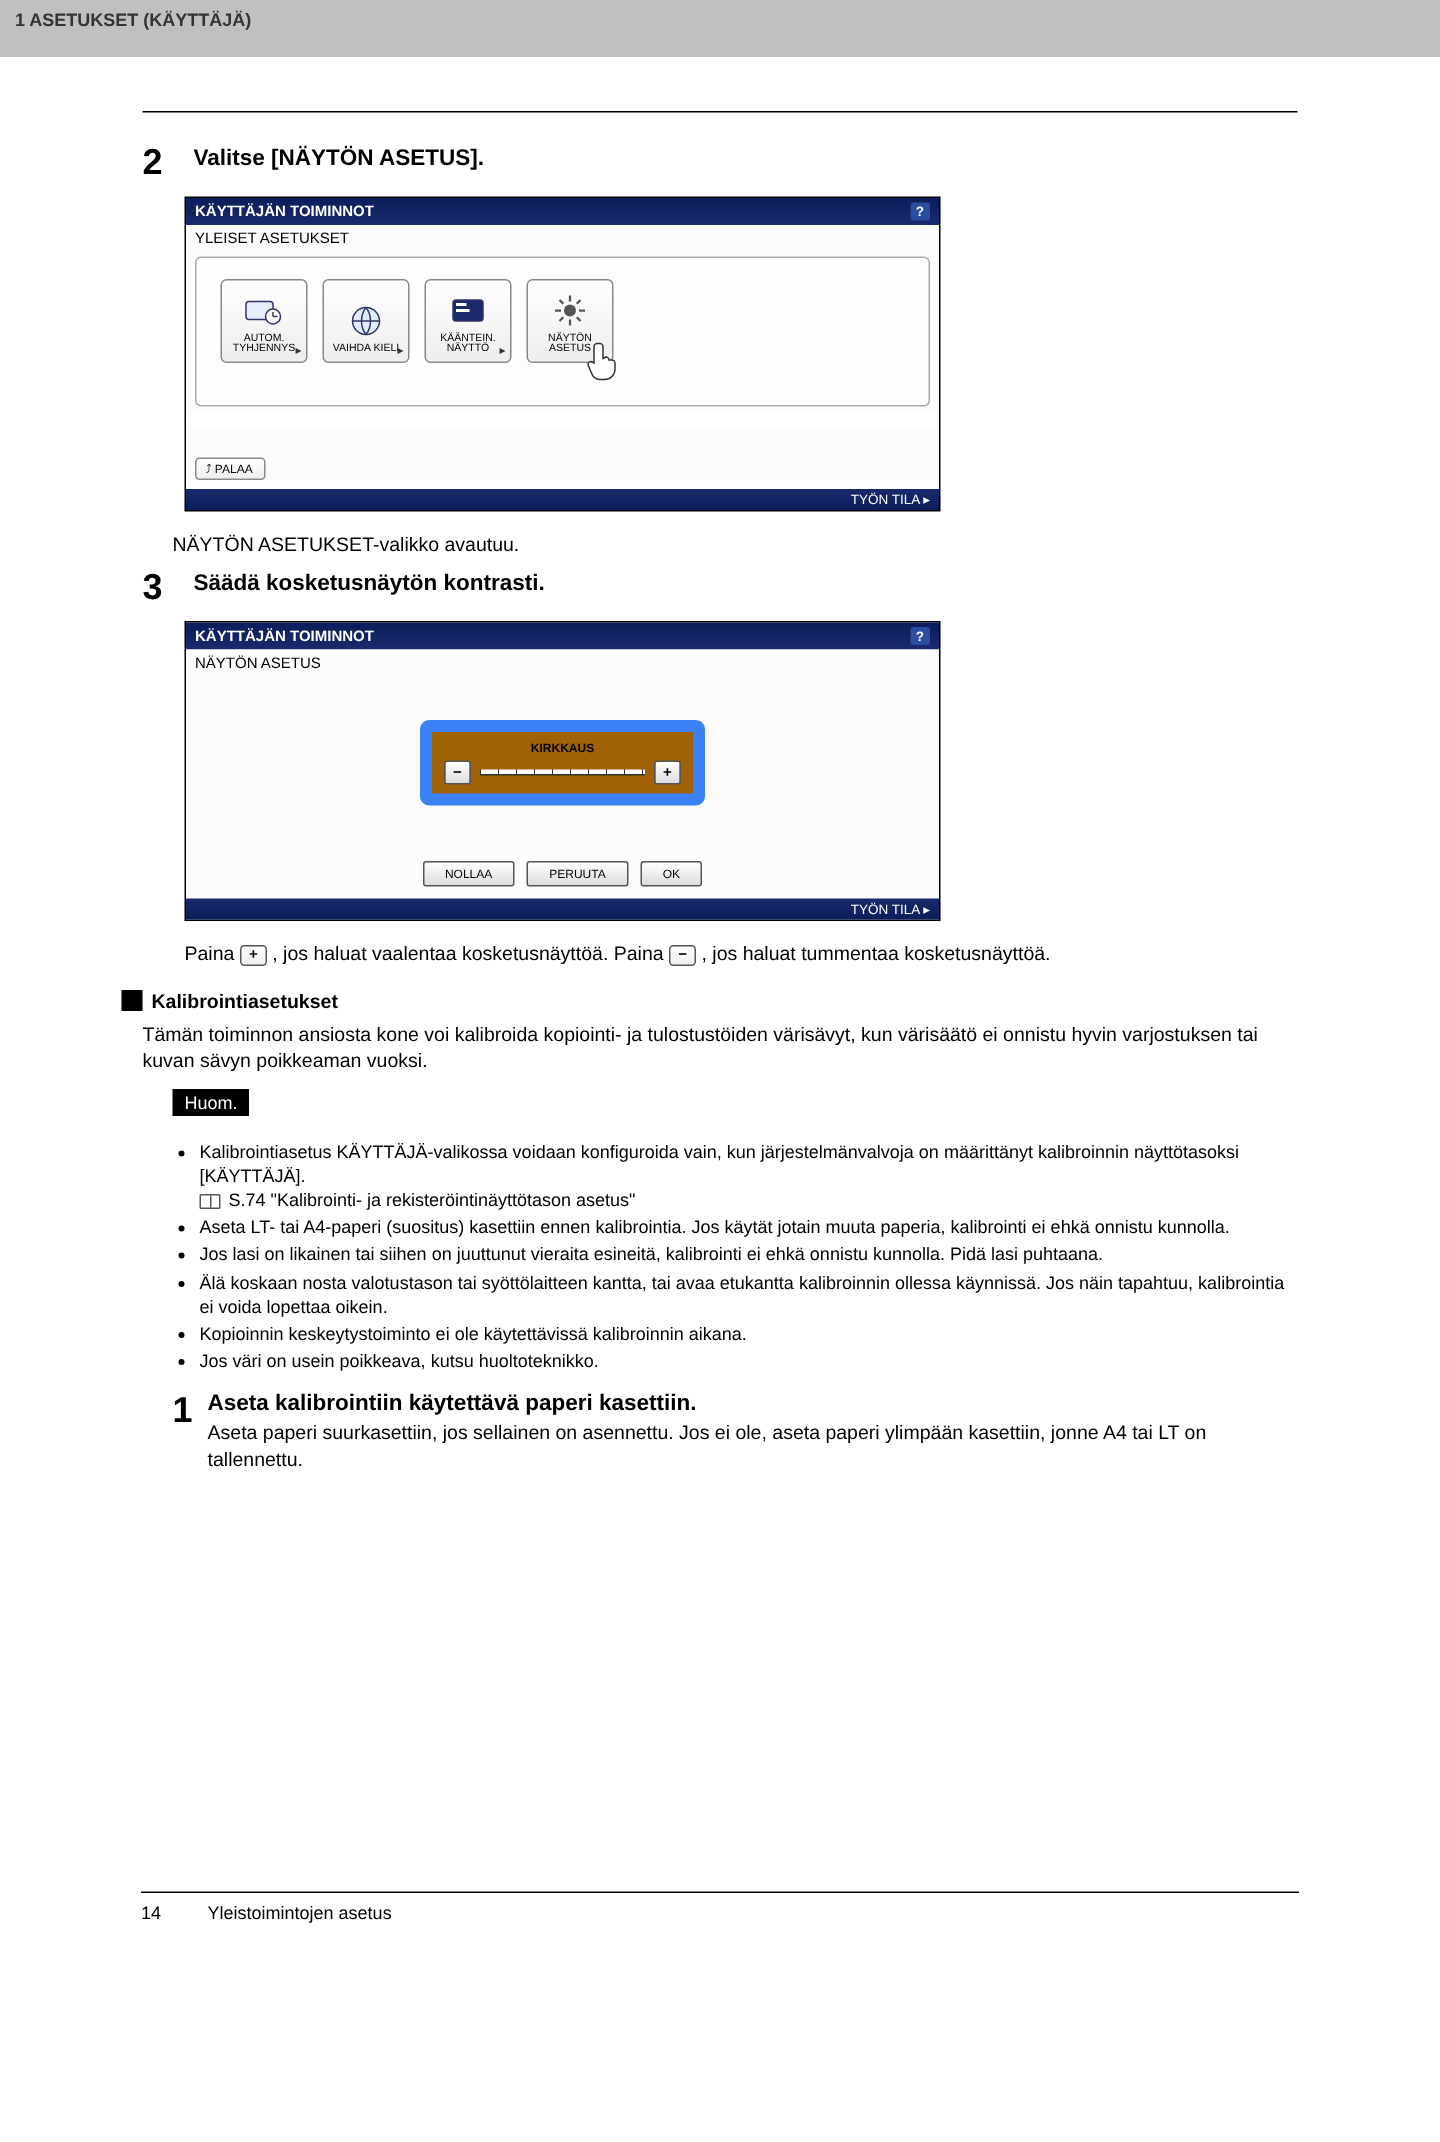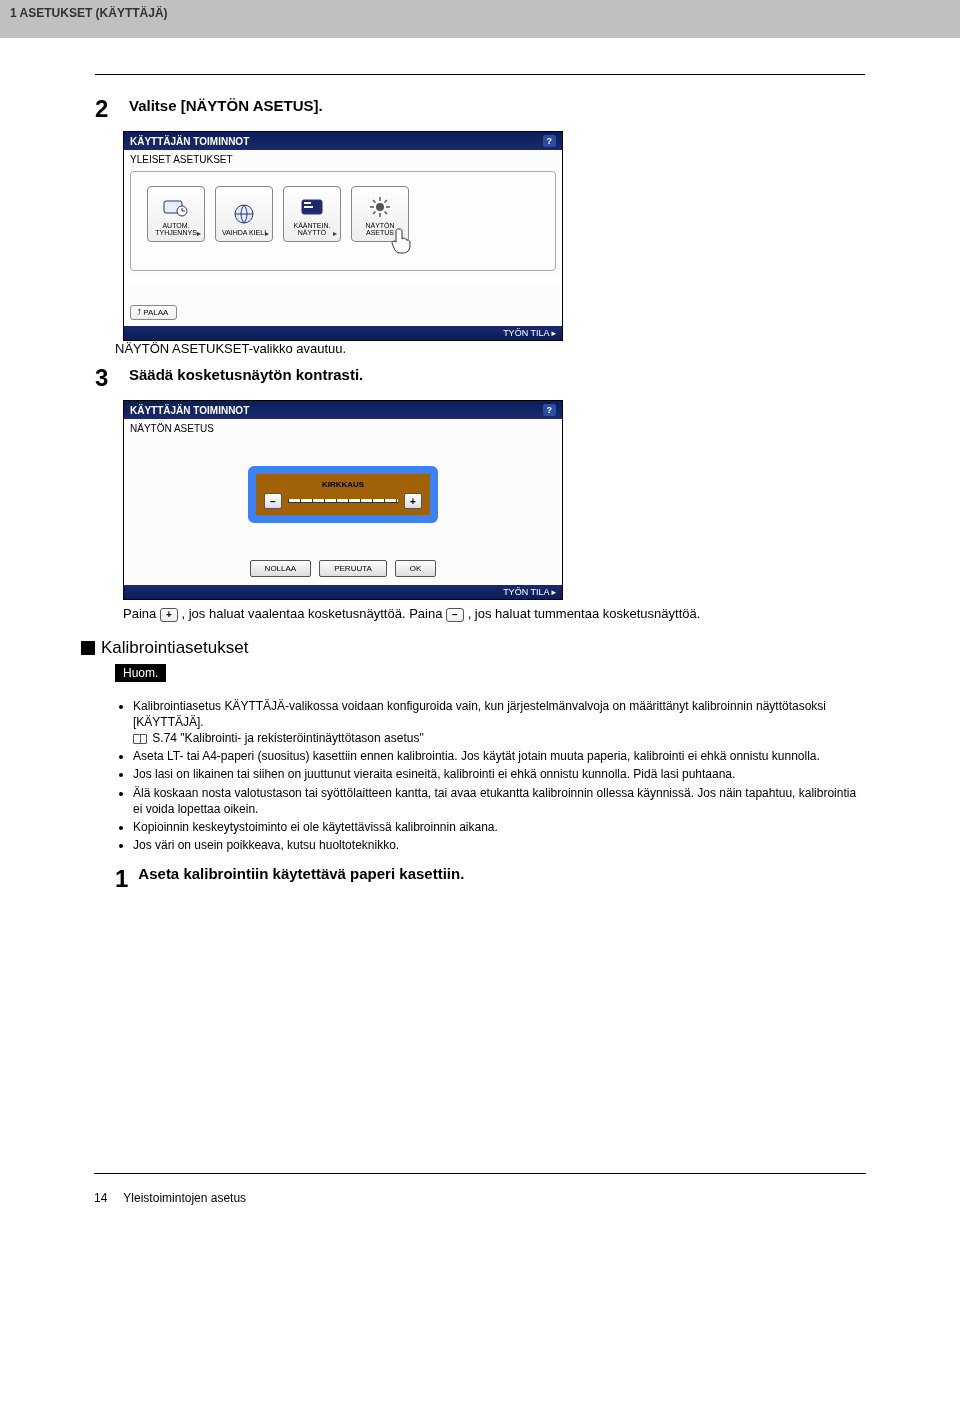--- a/index.html
+++ b/index.html
@@ -5,21 +5,21 @@
   * { box-sizing: border-box; margin: 0; padding: 0; }
   body { font-family: Arial, Helvetica, sans-serif; font-size: 13px; width: 960px; background: #fff; color: #000; }
   .top-gray { background: #c0c0c0; padding: 6px 10px 18px 10px; font-size: 12px; font-weight: bold; color: #333; }
   .content { padding: 0 95px 40px 95px; }
   .top-rule { border-top: 1px solid #000; margin: 0 95px 0 95px; height: 1px; }
   .step-row { display: flex; align-items: flex-start; margin: 8px 0; }
   .step-num { font-size: 24px; font-weight: bold; margin-right: 12px; min-width: 22px; }
   .step-text { font-size: 15px; font-weight: bold; padding-top: 2px; }
 
   
-  .device { width: 440px; border: 1px solid #000; background: #fff; margin: 6px 0 0 28px; }
+  .device { width: 504px; border: 1px solid #000; background: #fff; margin: 6px 0 14px 28px; }
   .dev-titlebar { background: #1a2a6c; background: linear-gradient(#0b1d5a,#1a2a6c); color: #fff; font-size: 10px; font-weight: bold; padding: 3px 6px; display:flex; justify-content:space-between; align-items:center;}
   .help-btn { background: #2a4da0; color:#fff; padding:1px 4px; border-radius:2px; font-size:9px;}
   .dev-body { background: #fcfcfc; }
   .dev-subtitle { font-size: 10px; font-weight:normal; padding: 4px 6px 2px 6px; }
   .dev-panel { margin: 4px 6px; border: 1px solid #aaa; border-radius: 4px; background:#fdfdfd; min-height: 100px; padding: 14px 16px; position: relative; }
   .dev-buttons-row { display:flex; gap:10px; }
   .dev-btn { width: 58px; height: 56px; border:1px solid #888; border-radius:4px; background:linear-gradient(#fff,#eee); display:flex; flex-direction:column; align-items:center; justify-content:flex-end; padding:4px 2px; font-size:7px; text-align:center; line-height:1.1; position:relative; }
   .dev-btn-icon { width: 30px; height: 22px; margin-bottom:4px; display:flex; align-items:center; justify-content:center; }
   .chevron { font-size: 8px; color:#333; position:absolute; bottom:2px; right:3px;}
   .finger { position:absolute; width:24px; height:28px; pointer-events:none; }
@@ -35,35 +35,35 @@
   .cb-btn { width:18px; height:16px; border:1px solid #555; background:linear-gradient(#fff,#ddd); border-radius:2px; display:flex; align-items:center; justify-content:center; font-weight:bold; font-size:10px;}
   .cb-scale { flex:1; height:4px; background:repeating-linear-gradient(90deg,#333 0,#333 1px,#fff 1px,#fff 12px); border-bottom:1px solid #333; position:relative;}
   .ok-row { text-align:center; padding:4px 0 8px 0; display:flex; justify-content:center; gap:8px;}
   .ok-btn { border:1px solid #555; background:linear-gradient(#fff,#ddd); font-size:8px; padding:3px 14px; border-radius:2px; }
 
   .inline-key { display:inline-block; border:1px solid #555; border-radius:3px; width:18px; height:14px; font-size:10px; font-weight:bold; text-align:center; vertical-align:middle; line-height:12px; background:linear-gradient(#fff,#eee);}
   .result-line { font-size:13px; margin: 6px 0 10px 28px; }
 
   .section-head { display:flex; align-items:center; margin: 16px 0 6px -14px; }
   .black-box { width:14px; height:14px; background:#000; margin-right:6px; }
-  .section-title { font-size:17px; font-weight:normal; }
+  .section-title { font-size:13px; font-weight:bold; }
   .section-intro { font-size:13px; margin: 4px 0 10px 0; line-height:1.35; }
 
   .huom { display:inline-block; background:#000; color:#fff; font-size:12px; padding:2px 8px; margin-left: 20px; }
   .note-list { margin: 16px 0 0 20px; font-size:12px; line-height:1.35; }
   .note-list li { list-style: disc; margin-left: 18px; margin-bottom:2px; }
   .book-icon { display:inline-block; width:14px; height:10px; border:1px solid #555; border-radius:1px; margin-right:2px; vertical-align:middle; position:relative;}
   .book-icon::after { content:""; position:absolute; left:50%; top:0; bottom:0; width:1px; background:#555;}
 
   .step1-row { display:flex; align-items:flex-start; margin: 12px 0 0 20px; }
   .step1-num { font-size: 24px; font-weight:bold; margin-right:10px;}
   .step1-title { font-size:15px; font-weight:bold;}
   .step1-sub { font-size:13px; margin-top:2px; line-height:1.35;}
 
-  .footer { border-top:1px solid #000; margin: 240px 94px 0 94px; padding-top:17px; font-size:12px; display:flex; gap:16px;}
+  .footer { border-top:1px solid #000; margin: 240px 94px 0 94px; padding-top:6px; font-size:12px; display:flex; gap:31px;}
 </style>
 </head>
 <body>
 
 <div class="top-gray">1 ASETUKSET (KÄYTTÄJÄ)</div>
 <div style="height:36px"></div>
 <div class="top-rule"></div>
 <div style="height:12px"></div>
 
 <div class="content">
@@ -188,39 +188,41 @@
     <span>, jos haluat vaalentaa kosketusnäyttöä. Paina </span>
     <span class="inline-key">−</span>
     <span>, jos haluat tummentaa kosketusnäyttöä.</span>
   </div>
 
   
   <div class="section-head">
     <div class="black-box"></div>
     <div class="section-title">Kalibrointiasetukset</div>
   </div>
+  <div class="section-intro">Tämän toiminnon ansiosta kone voi kalibroida kopiointi- ja tulostustöiden värisävyt, kun värisäätö ei onnistu hyvin varjostuksen tai kuvan sävyn poikkeaman vuoksi.</div>
 
   <div class="huom">Huom.</div>
   <ul class="note-list">
     <li>
       <span>Kalibrointiasetus KÄYTTÄJÄ-valikossa voidaan konfiguroida vain, kun järjestelmänvalvoja on määrittänyt kalibroinnin näyttötasoksi [KÄYTTÄJÄ].</span><br>
       <span class="book-icon"></span>
       <span>S.74 "Kalibrointi- ja rekisteröintinäyttötason asetus"</span>
     </li>
     <li>Aseta LT- tai A4-paperi (suositus) kasettiin ennen kalibrointia.  Jos käytät jotain muuta paperia, kalibrointi ei ehkä onnistu kunnolla.</li>
     <li>Jos lasi on likainen tai siihen on juuttunut vieraita esineitä, kalibrointi ei ehkä onnistu kunnolla. Pidä lasi puhtaana.</li>
     <li>Älä koskaan nosta valotustason tai syöttölaitteen kantta, tai avaa etukantta kalibroinnin ollessa käynnissä. Jos näin tapahtuu, kalibrointia ei voida lopettaa oikein.</li>
     <li>Kopioinnin keskeytystoiminto ei ole käytettävissä kalibroinnin aikana.</li>
     <li>Jos väri on usein poikkeava, kutsu huoltoteknikko.</li>
   </ul>
 
   <div class="step1-row">
     <div class="step1-num">1</div>
     <div>
       <div class="step1-title">Aseta kalibrointiin käytettävä paperi kasettiin.</div>
+      <div class="step1-sub">Aseta paperi suurkasettiin, jos sellainen on asennettu. Jos ei ole, aseta paperi ylimpään kasettiin, jonne A4 tai LT on tallennettu.</div>
     </div>
   </div>
 
 </div>
 
 <div class="footer">
   <span>14</span>
   <span>Yleistoimintojen asetus</span>
 </div>
 

